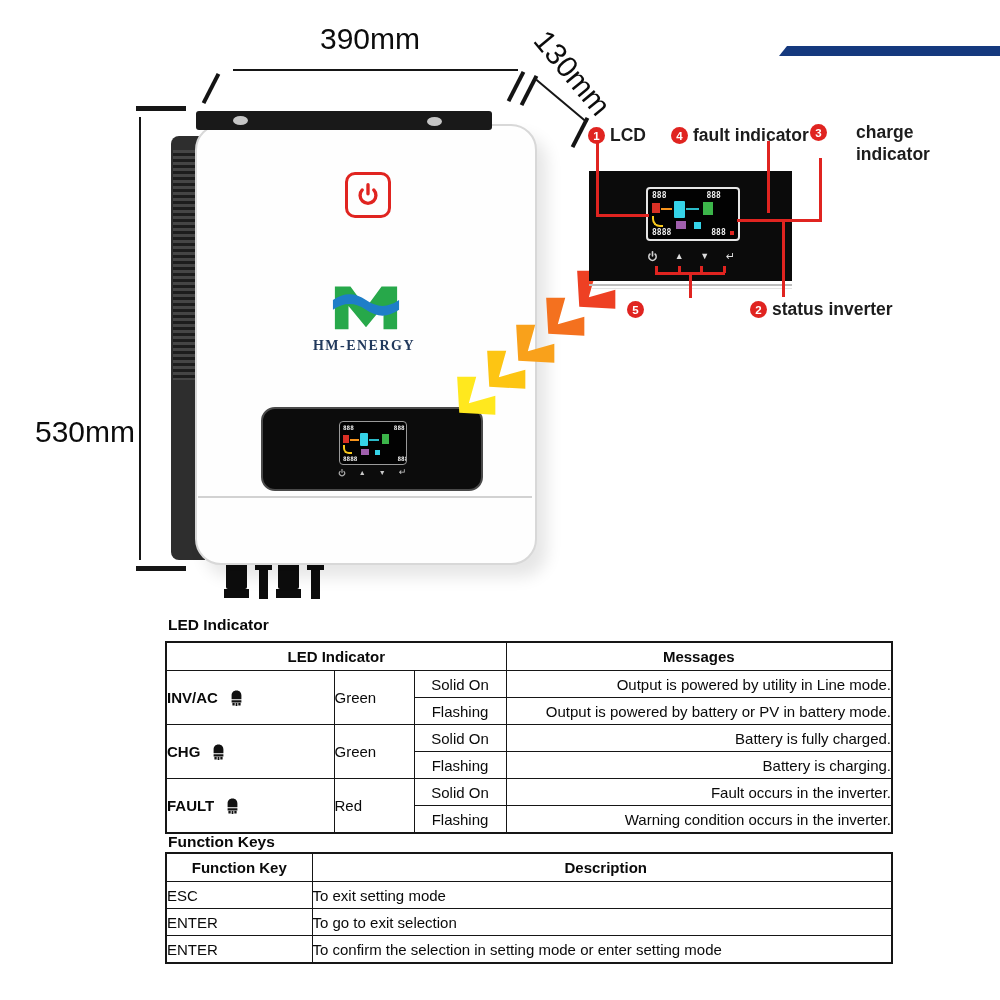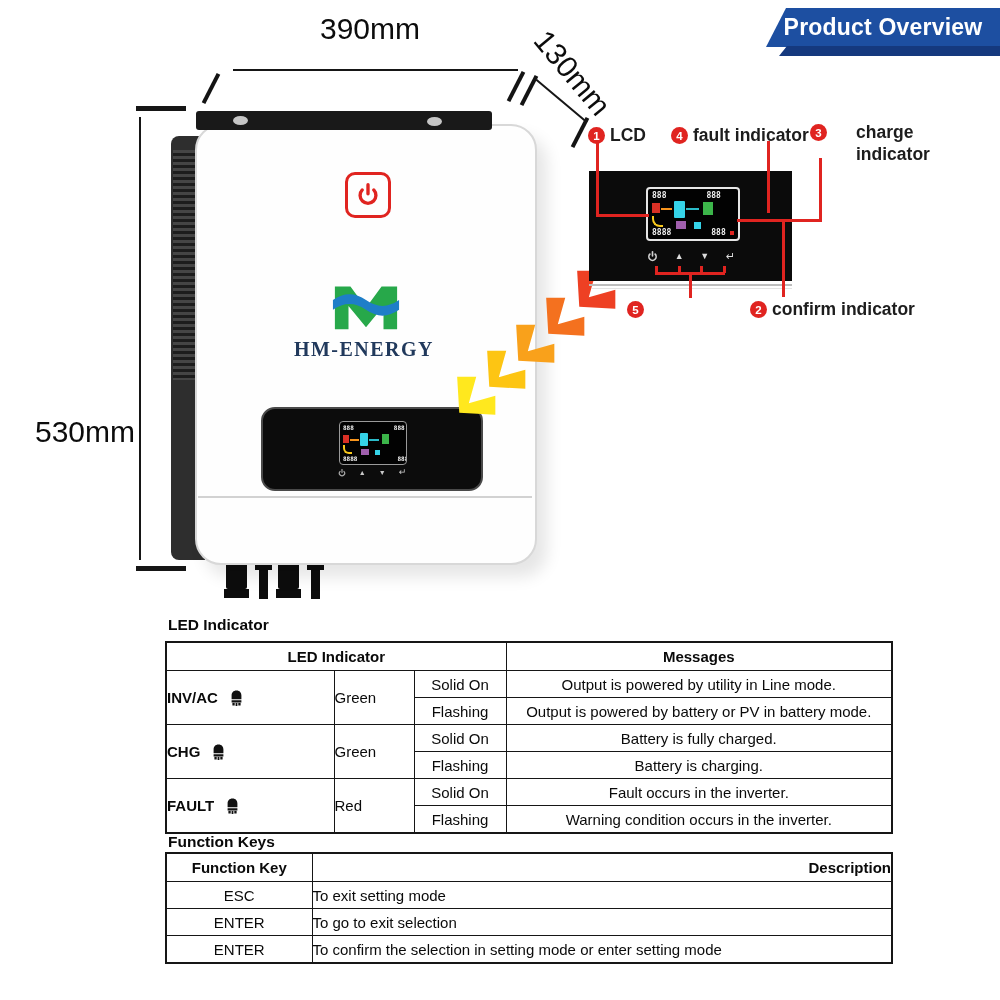--- a/index.html
+++ b/index.html
@@ -16,21 +16,21 @@
   .dim-line{background:#161616;}
   .dim-slash{width:4px;height:33px;background:#141414;}
   
   .heatsink{background:#2e2e2e;border-radius:8px 0 0 8px;}
   .fins{background:repeating-linear-gradient(180deg,#454545 0 3px,#1d1d1d 3px 6px);}
   .bracket{background:#191919;border-radius:3px;}
   .screw{background:#c6c6c6;border-radius:50%;}
   .body{background:#fefefe;border:2px solid #d8d8d8;border-radius:26px;
         box-shadow:10px 12px 16px rgba(0,0,0,.10);}
   .seam{background:#d2d2d2;}
-  .brand{font-family:"Liberation Serif",serif;font-weight:bold;font-size:20px;
+  .brand{font-family:"Liberation Serif",serif;font-weight:bold;font-size:14px;
          letter-spacing:1.5px;color:#21395c;text-align:center;}
   .pwrbox{border:3.5px solid #e02420;border-radius:10px;color:#e02420;
           display:flex;align-items:center;justify-content:center;}
   .lcd-panel{background:#0c0c0c;border:2px solid #4a4a4a;border-radius:14px;}
   .lcd-screen{background:#020202;border:1px solid #9a9a9a;border-radius:4px;overflow:hidden;}
   .seg{font-family:"DejaVu Sans Mono",monospace;font-weight:bold;color:#f4f4f4;}
   .segrow{display:flex;justify-content:space-between;gap:40px;}
   .glyph{color:#c9c9c9;line-height:1;}
   .conn{background:#0d0d0d;}
   
@@ -43,36 +43,33 @@
   .sec-heading{font-size:15.5px;font-weight:bold;color:#090909;}
   table{border-collapse:collapse;table-layout:fixed;}
   .dtab{border:2px solid #161616;}
   .dtab th,.dtab td{border:1.5px solid #161616;font-size:15px;color:#0a0a0a;
     padding:0;height:26px;overflow:hidden;white-space:nowrap;}
   .dtab th{font-weight:bold;text-align:center;height:27px;}
   .cell-name{font-weight:bold;font-size:16px;padding-left:14px;text-align:left;}
   .namewrap{display:flex;align-items:center;gap:12px;}
   .cell-color{padding-left:12px;text-align:left;}
   .cell-state{text-align:center;}
-  .cell-msg{padding-left:8px;text-align:center;margin-left:28px;}
-  .cell-key{text-align:center;}
+  .cell-msg{padding-left:8px;text-align:right;margin-left:28px;}
+  .cell-key{text-align:left;}
   .cell-desc{padding-left:8px;text-align:left;}
-  th.h-desc{text-align:right;padding-left:8px;}
+  th.h-desc{text-align:center;padding-left:8px;}
 </style>
 </head>
 <body>
 
 <div id="stage">
 
-  <div class="abs banner-main" style="left:766px;top:8px;width:234px;height:39px;">
-    <span>Product Overview</span>
-  </div>
   <div class="abs banner-shadow" style="left:779px;top:46px;width:221px;height:10px;"></div>
 
-  <div class="abs dim-text" style="left:250px;top:12px;width:240px;text-align:center;">390mm</div>
+  <div class="abs dim-text" style="left:250px;top:22px;width:240px;text-align:center;">390mm</div>
   <div class="abs dim-line" style="left:233px;top:69px;width:285px;height:2px;"></div>
   <div class="abs dim-slash" style="left:209px;top:72px;transform:rotate(27deg);"></div>
   <div class="abs dim-slash" style="left:514px;top:70px;transform:rotate(27deg);"></div>
 
   <div class="abs dim-text" style="left:553px;top:24px;transform:rotate(50deg);transform-origin:0 0;">130mm</div>
   <div class="abs dim-line" style="left:537px;top:79px;width:66px;height:2px;transform:rotate(40deg);transform-origin:0 0;"></div>
   <div class="abs dim-slash" style="left:527px;top:74px;transform:rotate(27deg);"></div>
   <div class="abs dim-slash" style="left:578px;top:116px;transform:rotate(27deg);"></div>
 
   <div class="abs dim-text" style="left:35px;top:415px;">530mm</div>
@@ -226,21 +223,21 @@
   </div>
   <div class="abs callout" style="left:810px;top:122px;width:86px;">
     <div class="co-num">3</div>
     <div class="co-label" style="width:66px;margin-left:24px;">charge indicator</div>
   </div>
   <div class="abs callout" style="left:627px;top:299px;width:145px;">
     <div class="co-num">5</div>
   </div>
   <div class="abs callout" style="left:750px;top:299px;">
     <div class="co-num">2</div>
-    <div class="co-label">confirm indicator</div>
+    <div class="co-label">status inverter</div>
   </div>
 
   <div class="abs sec-heading" style="left:168px;top:616px;">LED Indicator</div>
 
   <table class="abs dtab" style="left:165px;top:641px;width:726px;">
     <colgroup>
         <col style="width:168px">
         <col style="width:80px">
         <col style="width:92px">
         <col style="width:386px">

